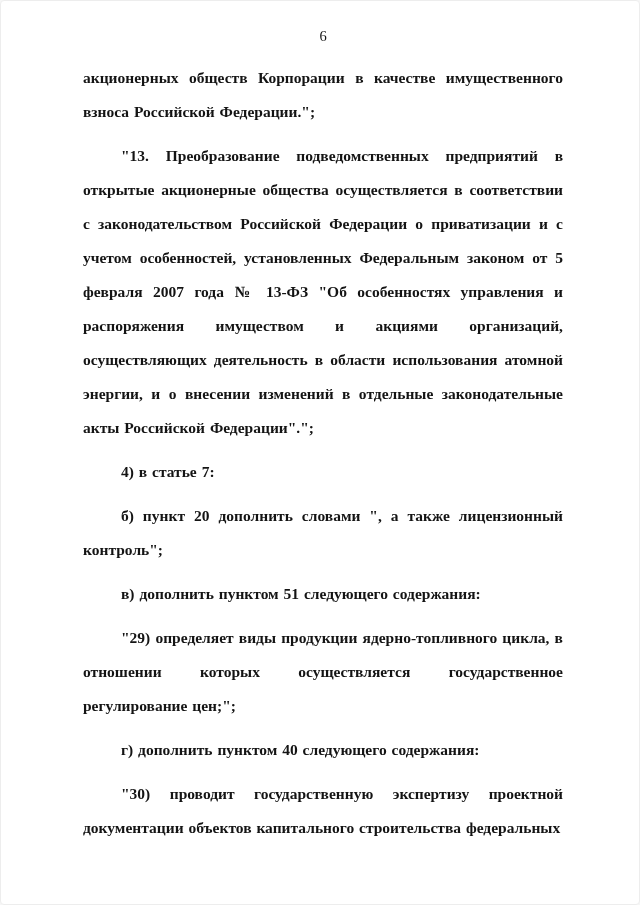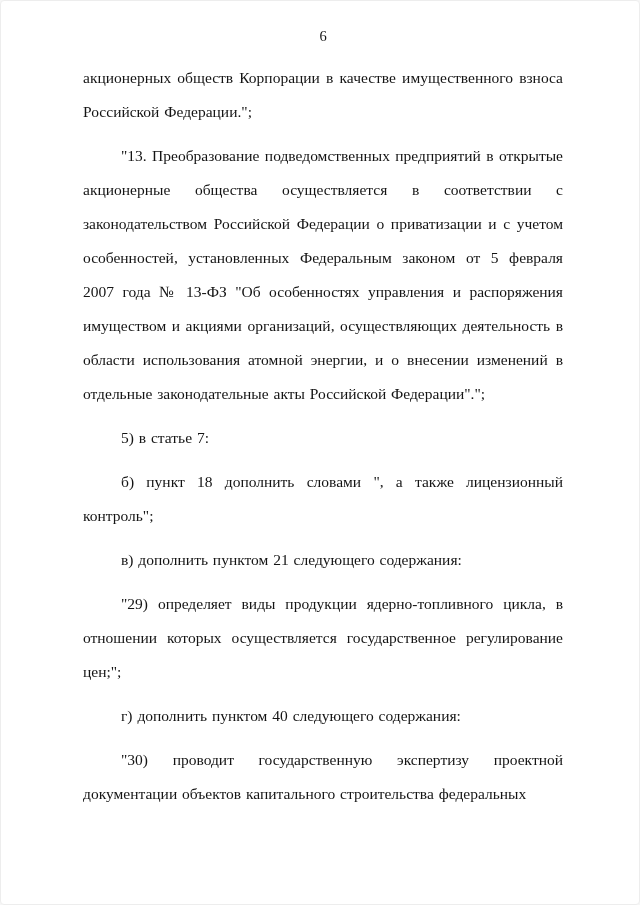--- a/index.html
+++ b/index.html
@@ -30,34 +30,35 @@
     margin: 0 0 16px 0;
   }
   .doc-body p.para {
     margin: 0 0 10px 0;
     font-size: 15.5px;
     line-height: 34px;
     color: #141414;
     text-align: justify;
     text-indent: 38px;
     word-spacing: 1px;
+    font-weight: bold;
   }
   .doc-body p.para.no-indent {
     text-indent: 0;
   }
 </style>
 </head>
 <body>
 
 <div class="page">
   <div class="page-number">6</div>
 
   <div class="doc-body">
     <p class="para no-indent">акционерных обществ Корпорации в качестве имущественного взноса Российской Федерации.";</p>
     <p class="para">"13. Преобразование подведомственных предприятий в открытые акционерные общества осуществляется в соответствии с законодательством Российской Федерации о приватизации и с учетом особенностей, установленных Федеральным законом от 5 февраля 2007 года № 13-ФЗ "Об особенностях управления и распоряжения имуществом и акциями организаций, осуществляющих деятельность в области использования атомной энергии, и о внесении изменений в отдельные законодательные акты Российской Федерации".";</p>
-    <p class="para">5) в статье 7:</p>
-    <p class="para">б) пункт 18 дополнить словами ", а также лицензионный контроль";</p>
-    <p class="para">в) дополнить пунктом 21 следующего содержания:</p>
+    <p class="para">4) в статье 7:</p>
+    <p class="para">б) пункт 20 дополнить словами ", а также лицензионный контроль";</p>
+    <p class="para">в) дополнить пунктом 51 следующего содержания:</p>
     <p class="para">"29) определяет виды продукции ядерно-топливного цикла, в отношении которых осуществляется государственное регулирование цен;";</p>
     <p class="para">г) дополнить пунктом 40 следующего содержания:</p>
     <p class="para">"30) проводит государственную экспертизу проектной документации объектов капитального строительства федеральных</p>
   </div>
 </div>
 
 </body></html>

